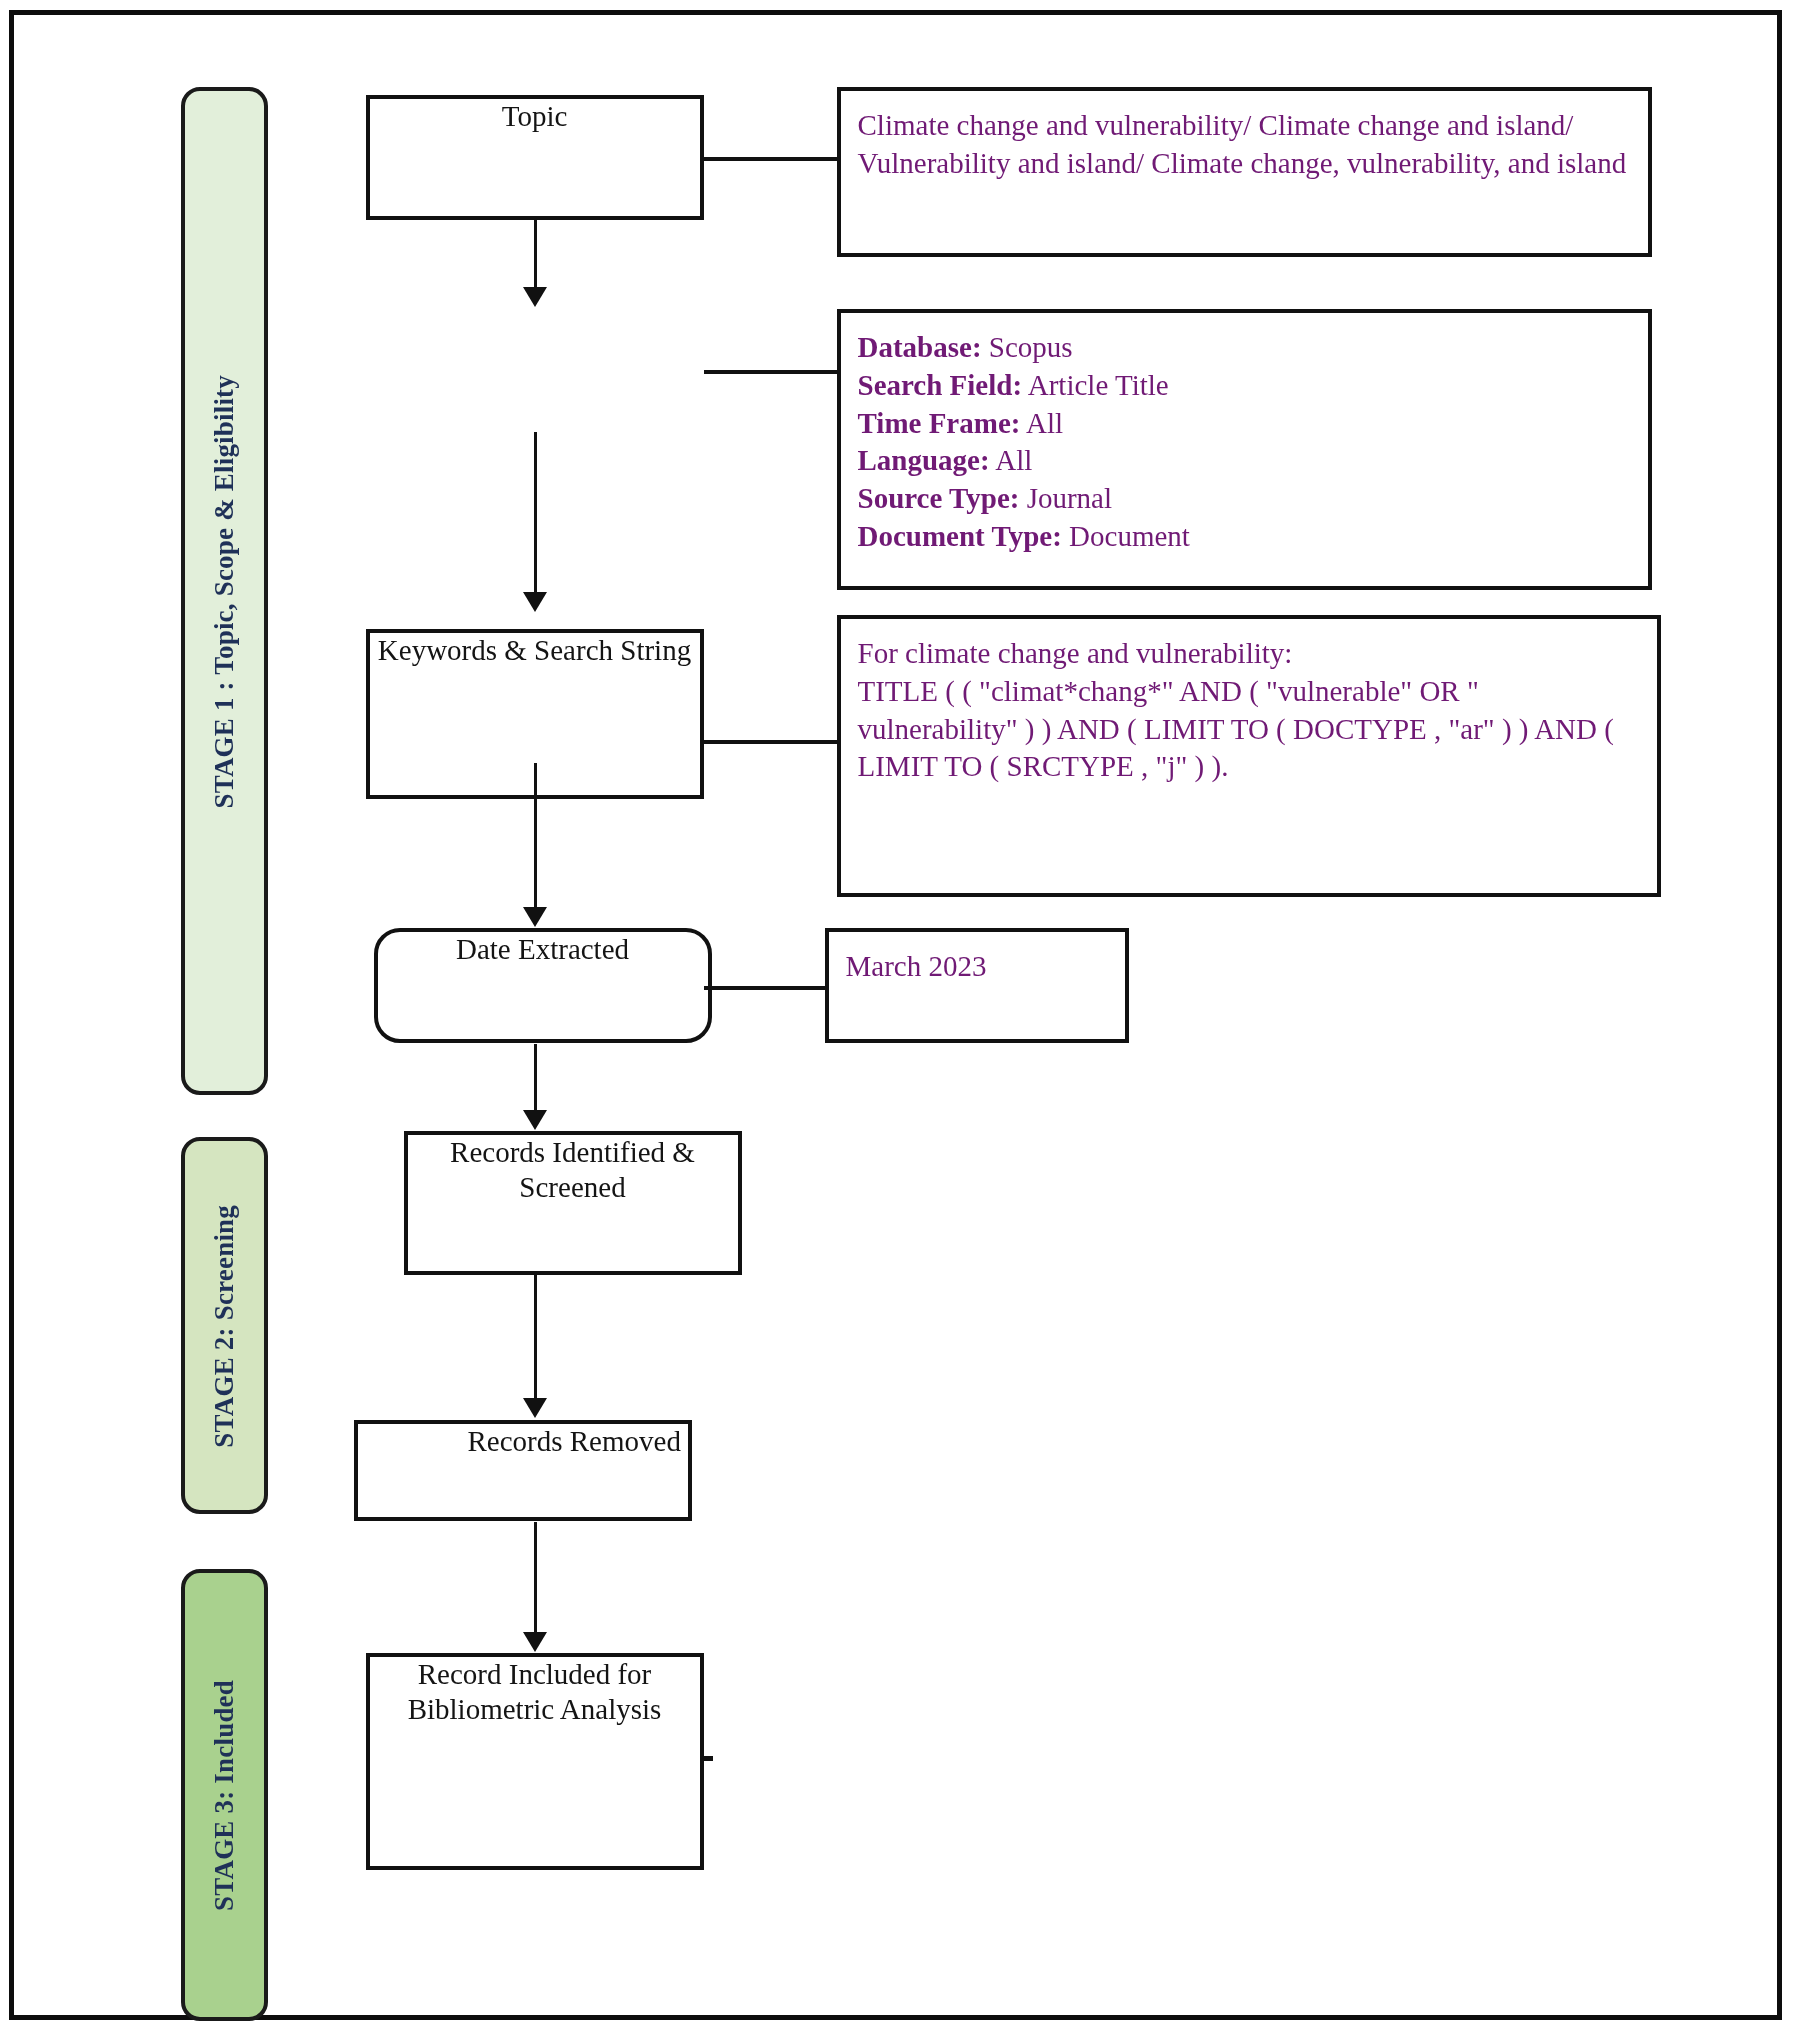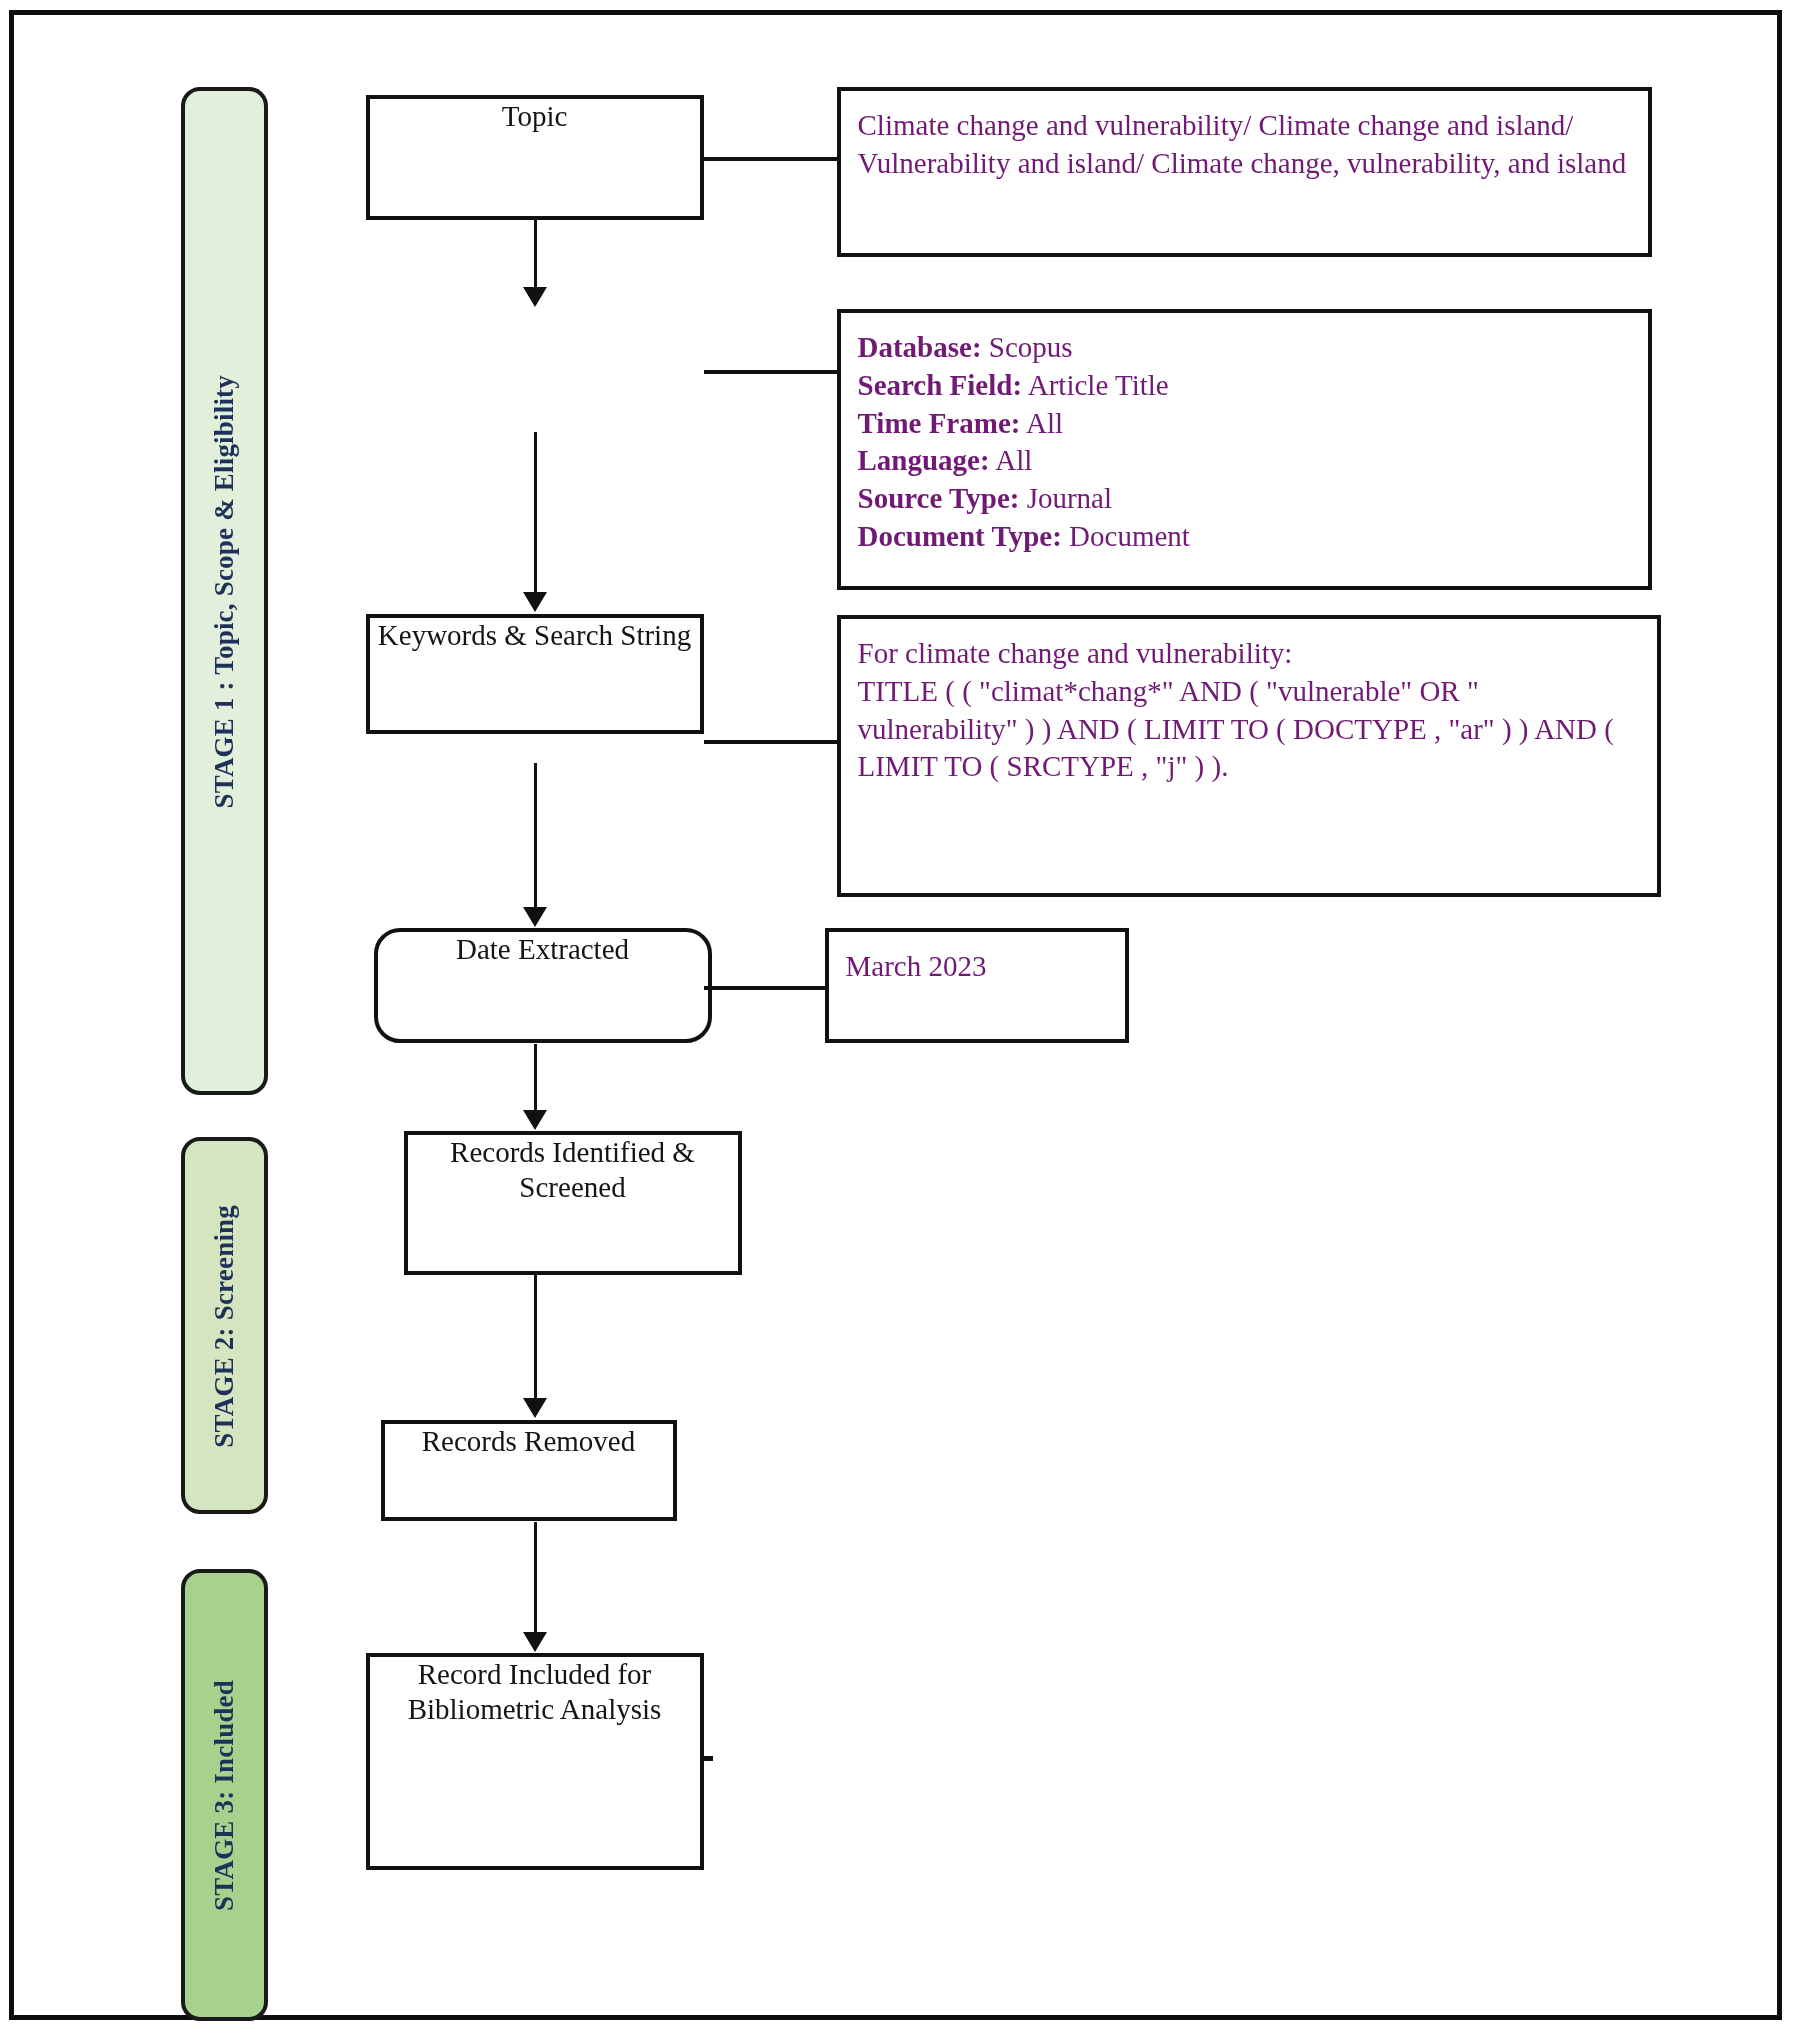--- a/index.html
+++ b/index.html
@@ -73,24 +73,24 @@
   .process-box .box-text {
     font-size: 29px;
     line-height: 1.18;
     color: #141414;
     padding-left: 6.6px;
     padding-right: 6.6px;
   }
 
   #box-topic           { left: 352px; top: 80px;  width: 338px; height: 125px; }
   #box-scope           { left: 352px; top: 294px;  width: 338px; height: 122px; }
-  #box-keywords        { left: 352px; top: 599px; width: 338px; height: 120px; }
+  #box-keywords        { left: 352px; top: 614px; width: 338px; height: 170px; }
   #box-date            { left: 360px; top: 913px; width: 338px; height: 115px; border-radius: 26px; }
   #box-records-id      { left: 352px; top: 1116px; width: 338px; height: 144px; margin-left: 38px; }
-  #box-records-removed { left: 367px; top: 1405px; width: 296px; height: 101px; }
+  #box-records-removed { left: 340px; top: 1405px; width: 338px; height: 101px; justify-content: flex-end; }
   #box-record-included { left: 352px; top: 1638px; width: 338px; height: 217px; }
 
   
   .detail-box {
     position: absolute;
     border: 4.2px solid #111111;
     box-sizing: border-box;
     background: #ffffff;
     display: flex;
     align-items: flex-start;

